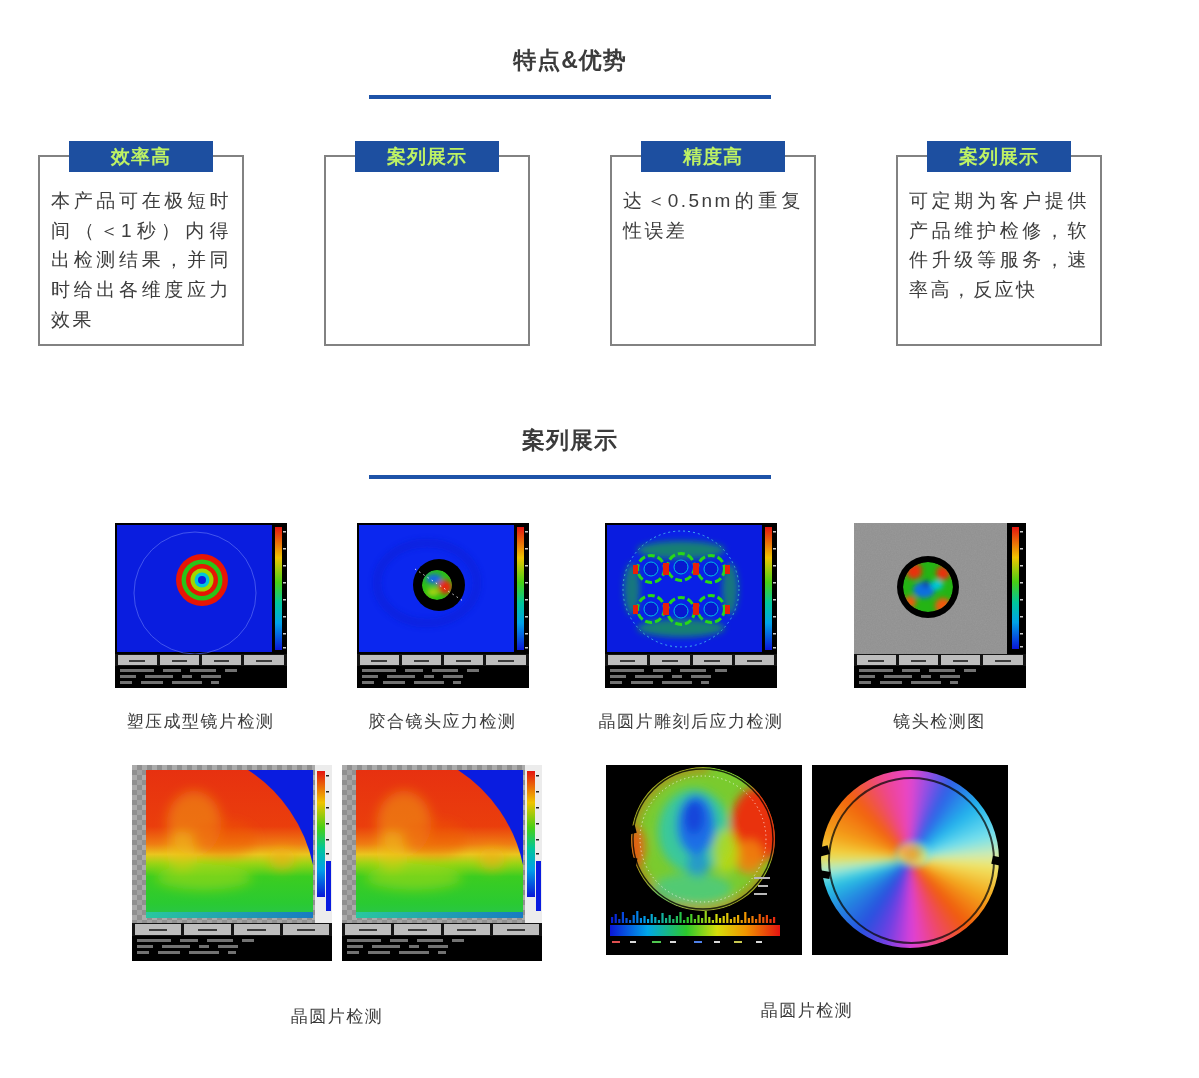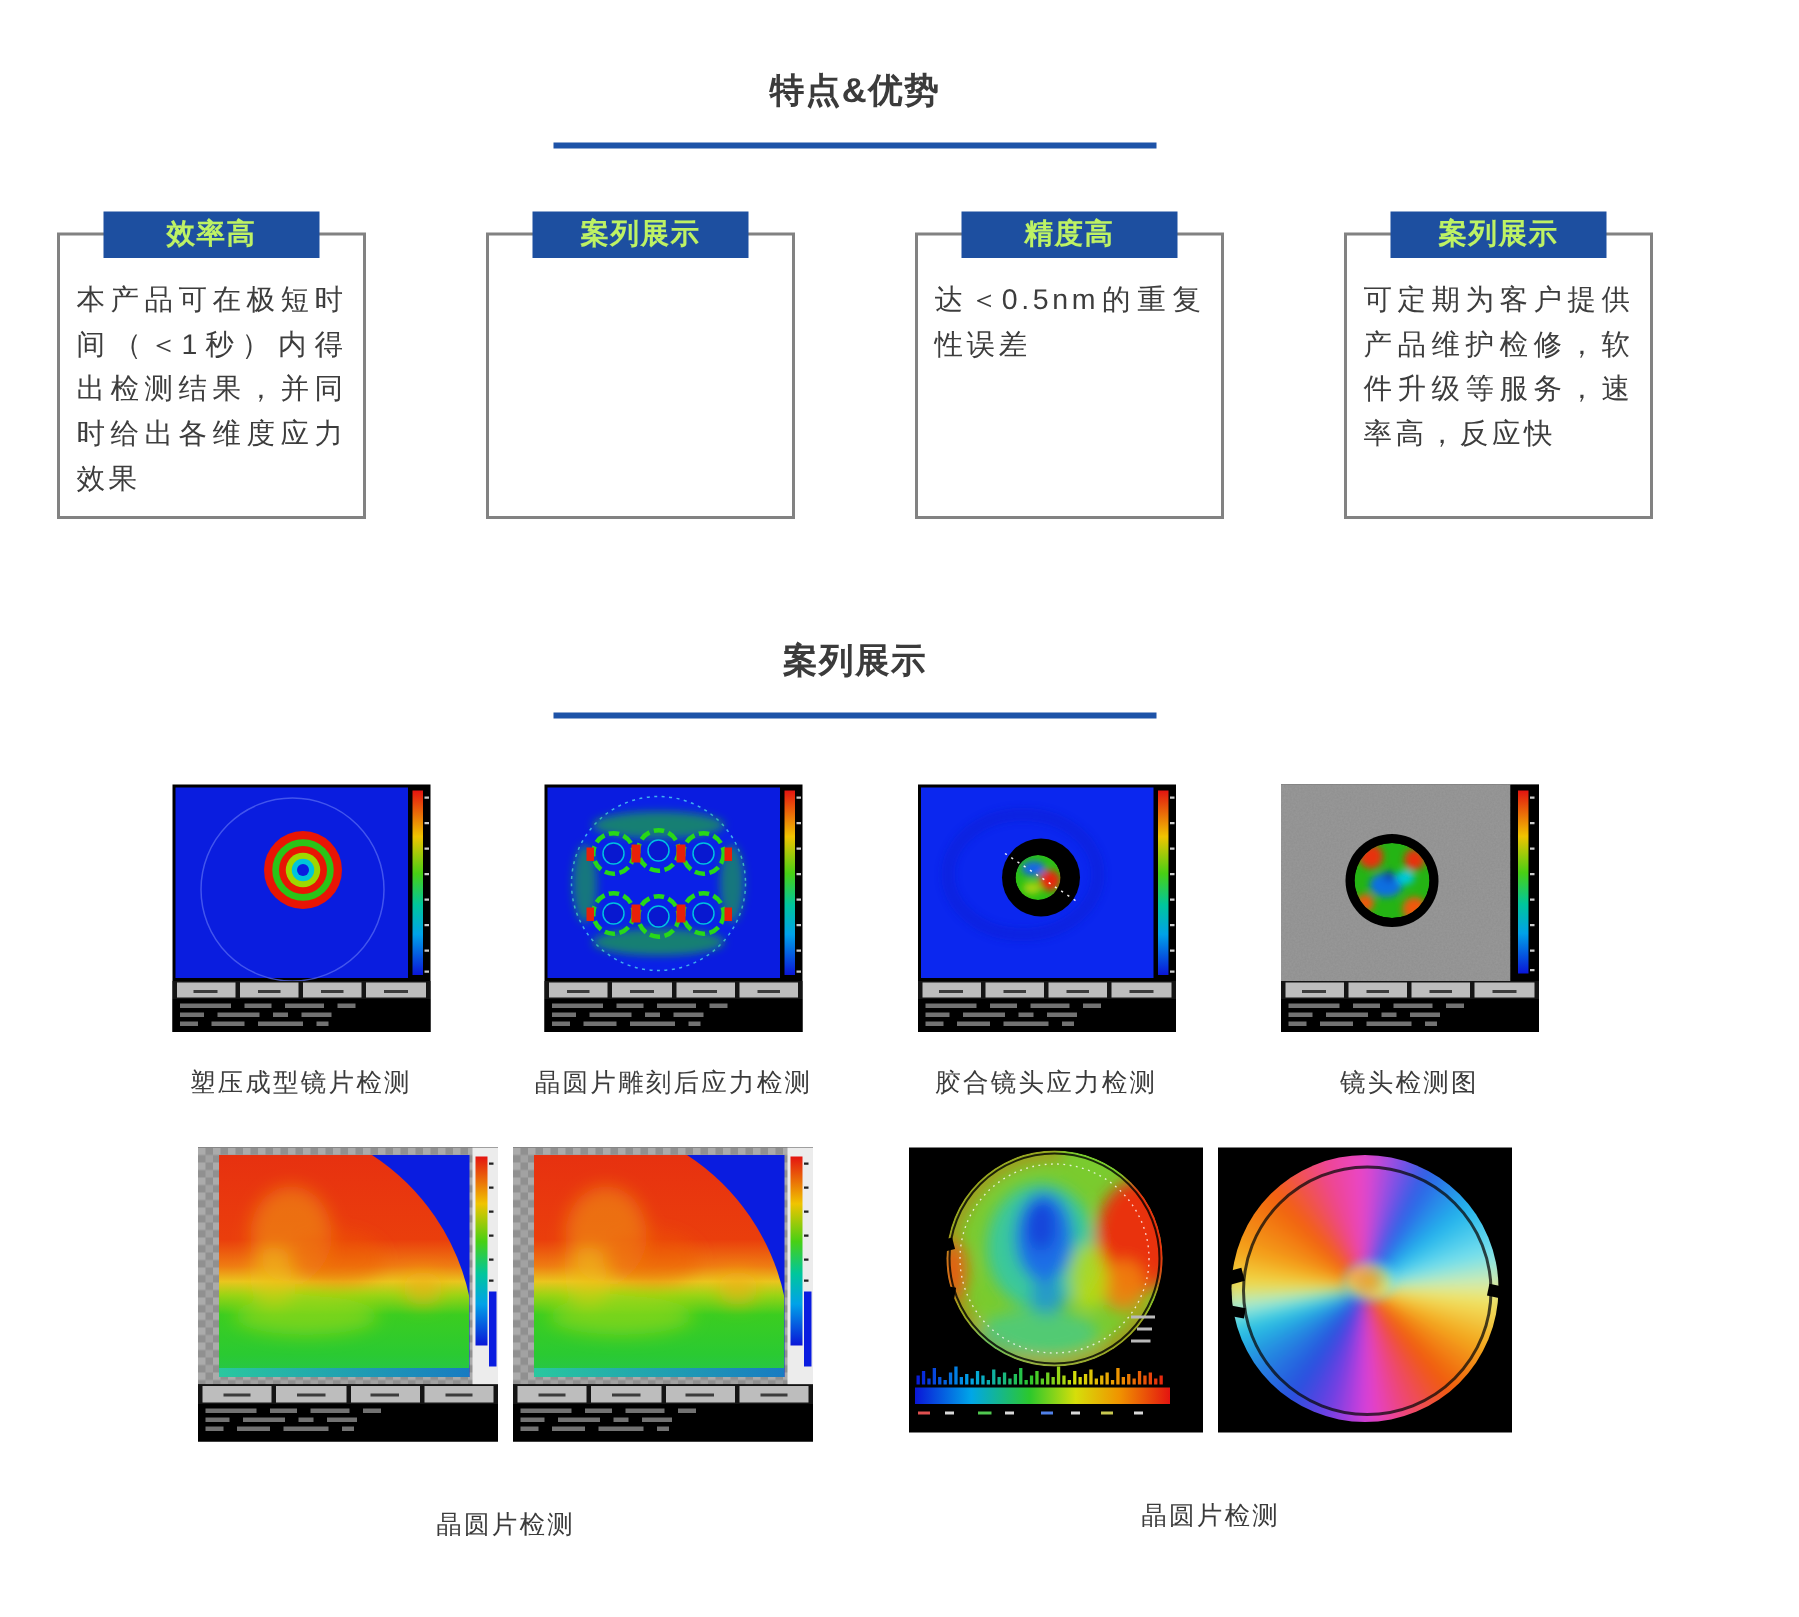--- a/index.html
+++ b/index.html
@@ -143,20 +143,93 @@
               </div>
               <div class="srow">
                 <i style="width: 12px;"></i>
                 <i style="width: 22px;"></i>
                 <i style="width: 30px;"></i>
                 <i style="width: 8px;"></i>
               </div>
             </div>
         </div>
         <figcaption>塑压成型镜片检测</figcaption>
+      </figure>
+
+      <figure>
+        <div class="shot s3">
+          <svg width="172" height="131">
+            <defs>
+              <linearGradient id="cRB" x1="0" y1="4" x2="0" y2="127" gradientUnits="userSpaceOnUse">
+                <stop offset="0" stop-color="#e41410"></stop>
+                  <stop offset=".25" stop-color="#f0c400"></stop>
+                <stop offset=".45" stop-color="#48d014"></stop>
+                  <stop offset=".62" stop-color="#00c69c"></stop>
+                <stop offset=".78" stop-color="#00a2e8"></stop>
+                  <stop offset="1" stop-color="#0a16d8"></stop>
+              </linearGradient>
+              <filter id="cBl" x="-50%" y="-50%" width="200%" height="200%">
+                  <feGaussianBlur stdDeviation="2.5"></feGaussianBlur>
+                </filter>
+              <clipPath id="cClip">
+                  <circle cx="80" cy="62" r="15"></circle>
+                </clipPath>
+            </defs>
+            <rect x="2" y="2" width="155" height="127" fill="#0b27ef"></rect>
+            <ellipse cx="70" cy="60" rx="50" ry="40" fill="none" stroke="#0a1fd0" stroke-width="9" opacity=".45" filter="url(#cBl)"></ellipse>
+            <circle cx="82" cy="62" r="26" fill="#000000"></circle>
+            <g clip-path="url(#cClip)">
+              <circle cx="80" cy="62" r="15" fill="#2cc014"></circle>
+              <g filter="url(#cBl)">
+                <ellipse cx="77" cy="56" rx="8" ry="5" fill="#1866e8"></ellipse>
+                <circle cx="88" cy="64" r="7" fill="#e82808"></circle>
+                <ellipse cx="76" cy="69" rx="6" ry="4" fill="#c8d810" opacity=".8"></ellipse>
+              </g>
+            </g>
+            <line x1="58" y1="46" x2="106" y2="78" stroke="#ffffff" stroke-width="1" stroke-dasharray="1.5 3.5" opacity=".9"></line>
+            <rect x="160" y="4" width="7" height="123" fill="url(#cRB)"></rect>
+            <g fill="#cdcdcd">
+                <rect x="168" y="8" width="3" height="1.5"></rect>
+                <rect x="168" y="25" width="3" height="1.5"></rect>
+                <rect x="168" y="42" width="3" height="1.5"></rect>
+                <rect x="168" y="59" width="3" height="1.5"></rect>
+                <rect x="168" y="76" width="3" height="1.5"></rect>
+                <rect x="168" y="93" width="3" height="1.5"></rect>
+                <rect x="168" y="110" width="3" height="1.5"></rect>
+                <rect x="168" y="124" width="3" height="1.5"></rect>
+              </g>
+          </svg>
+          <div class="btnrow">
+              <span class="btn"></span>
+              <span class="btn"></span>
+              <span class="btn"></span>
+              <span class="btn"></span>
+            </div>
+          <div class="stat">
+              <div class="srow">
+                <i style="width: 34px;"></i>
+                <i style="width: 18px;"></i>
+                <i style="width: 26px;"></i>
+                <i style="width: 12px;"></i>
+              </div>
+              <div class="srow">
+                <i style="width: 16px;"></i>
+                <i style="width: 28px;"></i>
+                <i style="width: 10px;"></i>
+                <i style="width: 20px;"></i>
+              </div>
+              <div class="srow">
+                <i style="width: 12px;"></i>
+                <i style="width: 22px;"></i>
+                <i style="width: 30px;"></i>
+                <i style="width: 8px;"></i>
+              </div>
+            </div>
+        </div>
+        <figcaption>胶合镜头应力检测</figcaption>
       </figure>
 
       <figure>
         <div class="shot s2">
           <svg width="172" height="131">
             <defs>
               <linearGradient id="bRB" x1="0" y1="4" x2="0" y2="127" gradientUnits="userSpaceOnUse">
                 <stop offset="0" stop-color="#e41410"></stop>
                   <stop offset=".25" stop-color="#f0c400"></stop>
                 <stop offset=".45" stop-color="#48d014"></stop>
@@ -235,93 +308,20 @@
               </div>
               <div class="srow">
                 <i style="width: 12px;"></i>
                 <i style="width: 22px;"></i>
                 <i style="width: 30px;"></i>
                 <i style="width: 8px;"></i>
               </div>
             </div>
         </div>
         <figcaption>晶圆片雕刻后应力检测</figcaption>
-      </figure>
-
-      <figure>
-        <div class="shot s3">
-          <svg width="172" height="131">
-            <defs>
-              <linearGradient id="cRB" x1="0" y1="4" x2="0" y2="127" gradientUnits="userSpaceOnUse">
-                <stop offset="0" stop-color="#e41410"></stop>
-                  <stop offset=".25" stop-color="#f0c400"></stop>
-                <stop offset=".45" stop-color="#48d014"></stop>
-                  <stop offset=".62" stop-color="#00c69c"></stop>
-                <stop offset=".78" stop-color="#00a2e8"></stop>
-                  <stop offset="1" stop-color="#0a16d8"></stop>
-              </linearGradient>
-              <filter id="cBl" x="-50%" y="-50%" width="200%" height="200%">
-                  <feGaussianBlur stdDeviation="2.5"></feGaussianBlur>
-                </filter>
-              <clipPath id="cClip">
-                  <circle cx="80" cy="62" r="15"></circle>
-                </clipPath>
-            </defs>
-            <rect x="2" y="2" width="155" height="127" fill="#0b27ef"></rect>
-            <ellipse cx="70" cy="60" rx="50" ry="40" fill="none" stroke="#0a1fd0" stroke-width="9" opacity=".45" filter="url(#cBl)"></ellipse>
-            <circle cx="82" cy="62" r="26" fill="#000000"></circle>
-            <g clip-path="url(#cClip)">
-              <circle cx="80" cy="62" r="15" fill="#2cc014"></circle>
-              <g filter="url(#cBl)">
-                <ellipse cx="77" cy="56" rx="8" ry="5" fill="#1866e8"></ellipse>
-                <circle cx="88" cy="64" r="7" fill="#e82808"></circle>
-                <ellipse cx="76" cy="69" rx="6" ry="4" fill="#c8d810" opacity=".8"></ellipse>
-              </g>
-            </g>
-            <line x1="58" y1="46" x2="106" y2="78" stroke="#ffffff" stroke-width="1" stroke-dasharray="1.5 3.5" opacity=".9"></line>
-            <rect x="160" y="4" width="7" height="123" fill="url(#cRB)"></rect>
-            <g fill="#cdcdcd">
-                <rect x="168" y="8" width="3" height="1.5"></rect>
-                <rect x="168" y="25" width="3" height="1.5"></rect>
-                <rect x="168" y="42" width="3" height="1.5"></rect>
-                <rect x="168" y="59" width="3" height="1.5"></rect>
-                <rect x="168" y="76" width="3" height="1.5"></rect>
-                <rect x="168" y="93" width="3" height="1.5"></rect>
-                <rect x="168" y="110" width="3" height="1.5"></rect>
-                <rect x="168" y="124" width="3" height="1.5"></rect>
-              </g>
-          </svg>
-          <div class="btnrow">
-              <span class="btn"></span>
-              <span class="btn"></span>
-              <span class="btn"></span>
-              <span class="btn"></span>
-            </div>
-          <div class="stat">
-              <div class="srow">
-                <i style="width: 34px;"></i>
-                <i style="width: 18px;"></i>
-                <i style="width: 26px;"></i>
-                <i style="width: 12px;"></i>
-              </div>
-              <div class="srow">
-                <i style="width: 16px;"></i>
-                <i style="width: 28px;"></i>
-                <i style="width: 10px;"></i>
-                <i style="width: 20px;"></i>
-              </div>
-              <div class="srow">
-                <i style="width: 12px;"></i>
-                <i style="width: 22px;"></i>
-                <i style="width: 30px;"></i>
-                <i style="width: 8px;"></i>
-              </div>
-            </div>
-        </div>
-        <figcaption>胶合镜头应力检测</figcaption>
       </figure>
 
       <figure>
         <div class="shot s4">
           <svg width="172" height="131">
             <defs>
               <linearGradient id="dRB" x1="0" y1="4" x2="0" y2="126" gradientUnits="userSpaceOnUse">
                 <stop offset="0" stop-color="#e41410"></stop>
                   <stop offset=".25" stop-color="#f0c400"></stop>
                 <stop offset=".45" stop-color="#48d014"></stop>

